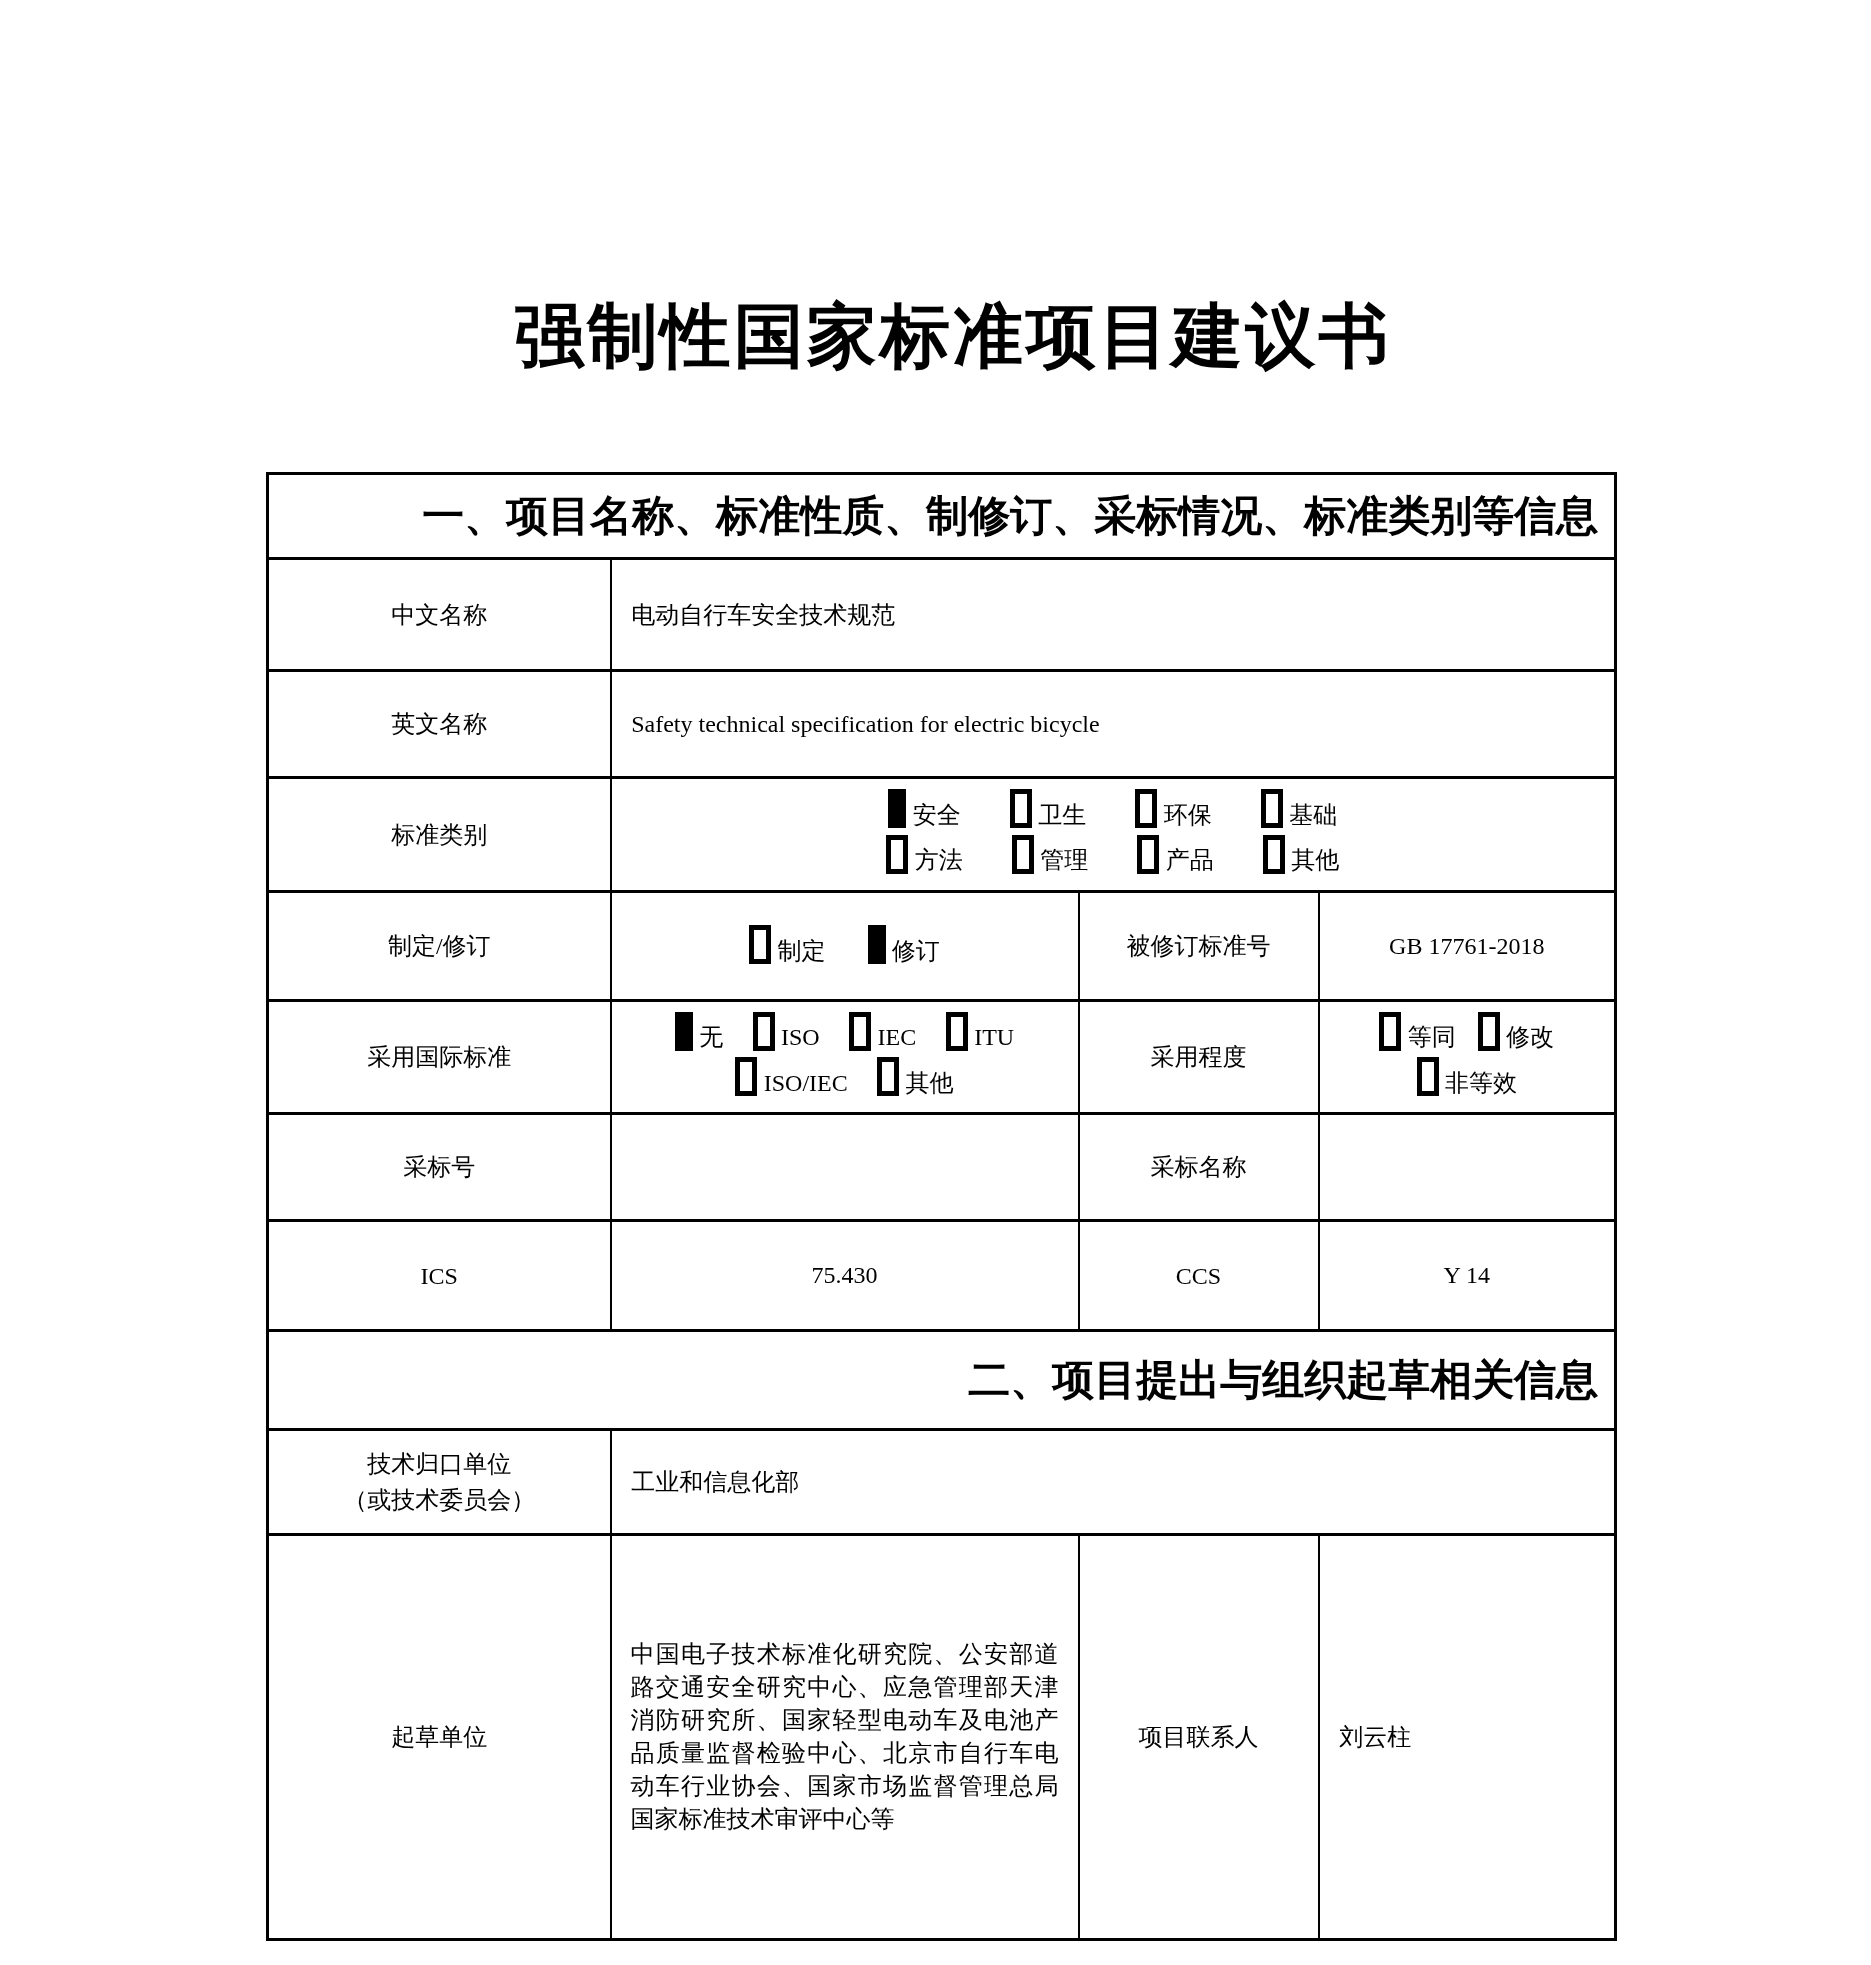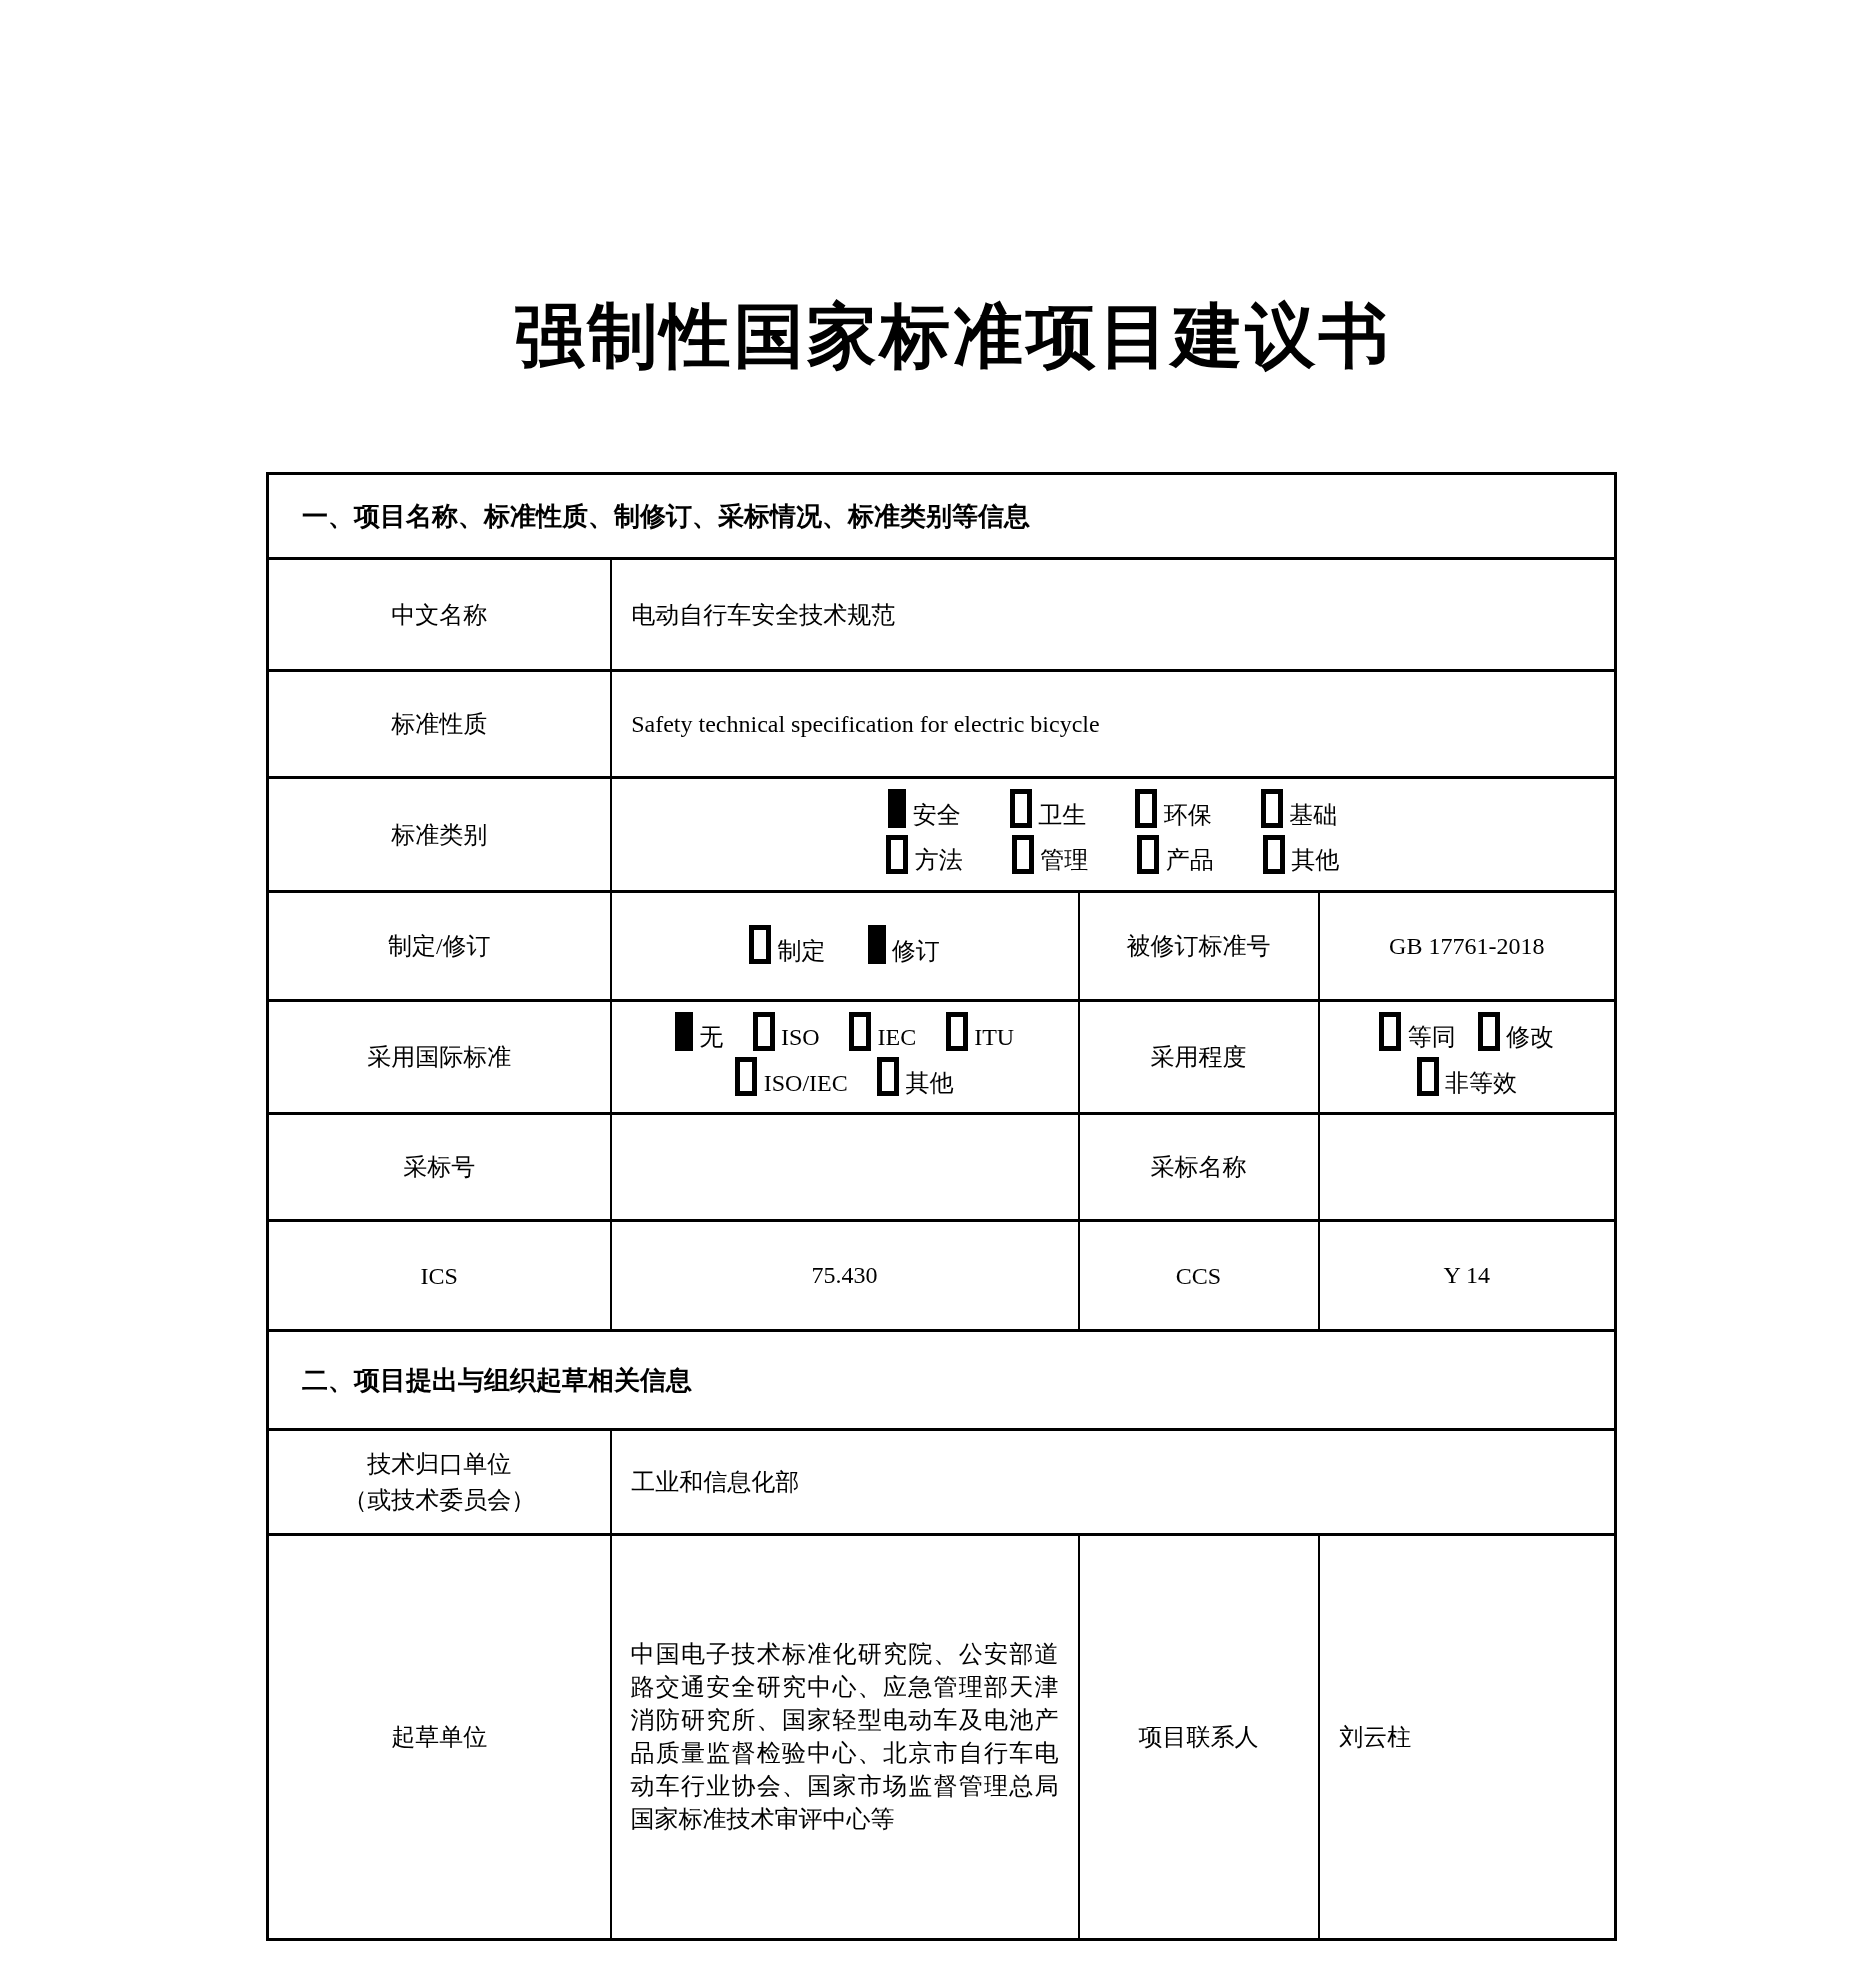--- a/index.html
+++ b/index.html
@@ -36,24 +36,24 @@
     border-left:2px solid #000;
     border-right:2px solid #000;
     border-top:3.5px solid #000;
     border-bottom:3.5px solid #000;
     font-size:24px;
     vertical-align:middle;
     padding:0;
     overflow:hidden;
   }
   td.sec{
-    text-align:left;
+    text-align:right;
     padding:7.9px 15.7px 7.9px 33px;
     font-weight:bold;
-    font-size:26px;
+    font-size:42px;
   }
   td.lab{
     text-align:center;
     line-height:1.5;
     padding:3.9px 4.7px;
   }
   td.val{
     text-align:left;
     padding:3.9px 19.7px;
   }
@@ -105,21 +105,21 @@
       <tr style="height:85px">
         <td colspan="4" class="sec">一、项目名称、标准性质、制修订、采标情况、标准类别等信息</td>
       </tr>
 
       <tr style="height:112px">
         <td class="lab">中文名称</td>
         <td colspan="3" class="val">电动自行车安全技术规范</td>
       </tr>
 
       <tr style="height:107px">
-        <td class="lab">标准性质</td>
+        <td class="lab">英文名称</td>
         <td colspan="3" class="val">Safety technical specification for electric bicycle</td>
       </tr>
 
       <tr style="height:114px" class="row-cat">
         <td class="lab">标准类别</td>
         <td colspan="3" class="val center two-line">
           <div>
             <span class="opt"><span class="cb checked"></span><span>安全</span></span>
             <span class="opt"><span class="cb"></span><span>卫生</span></span>
             <span class="opt"><span class="cb"></span><span>环保</span></span>

